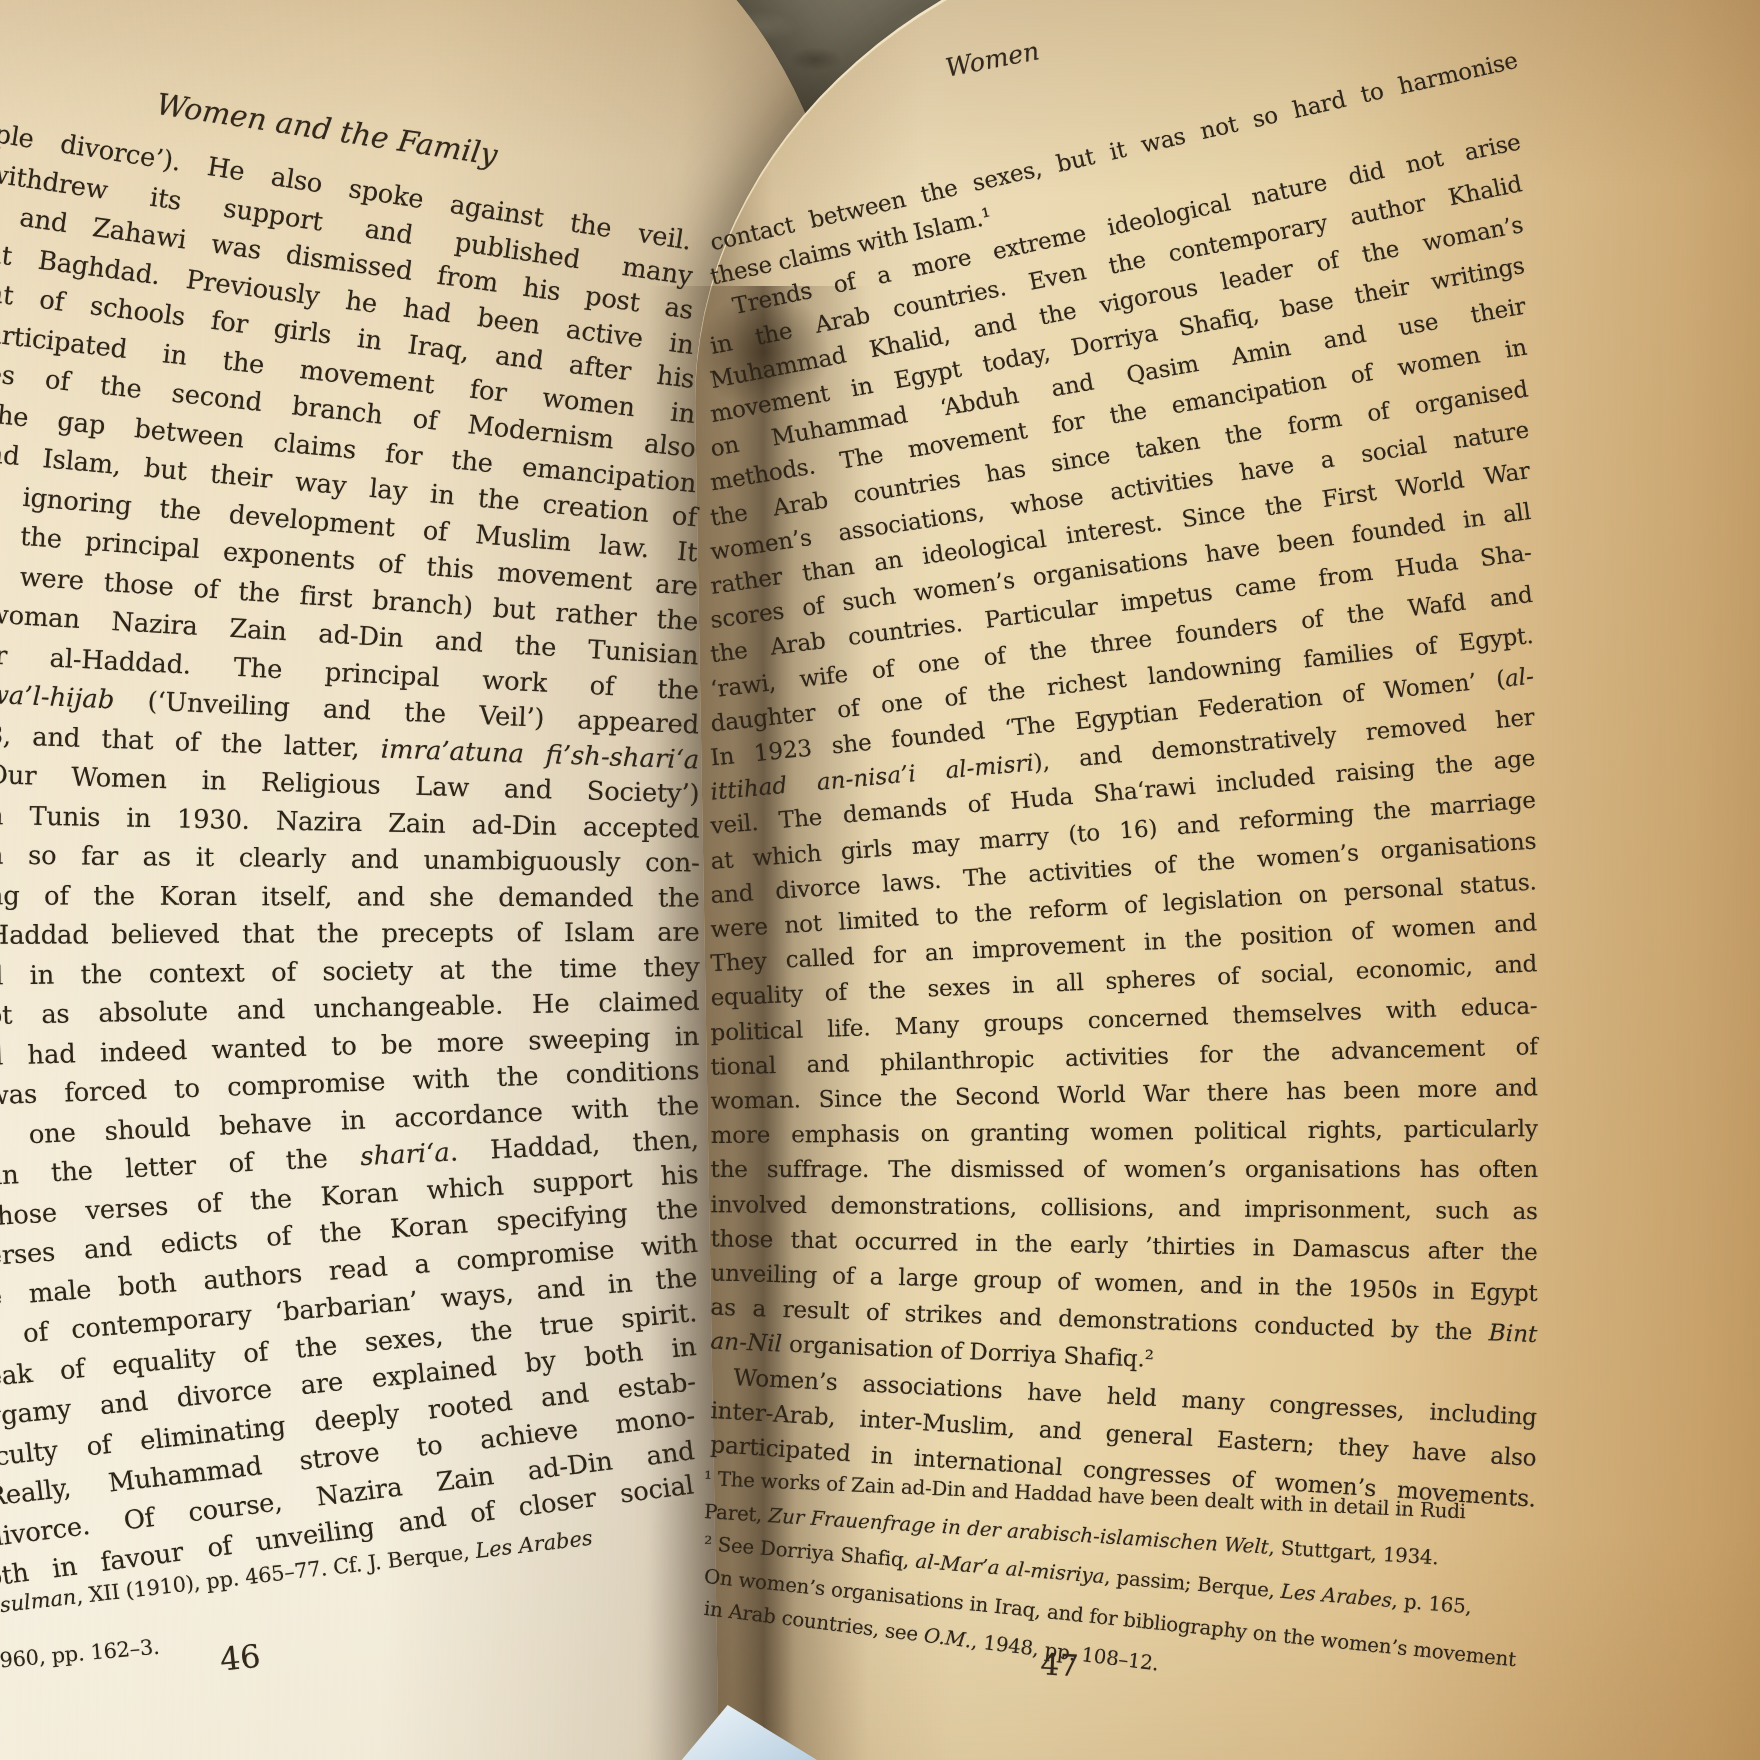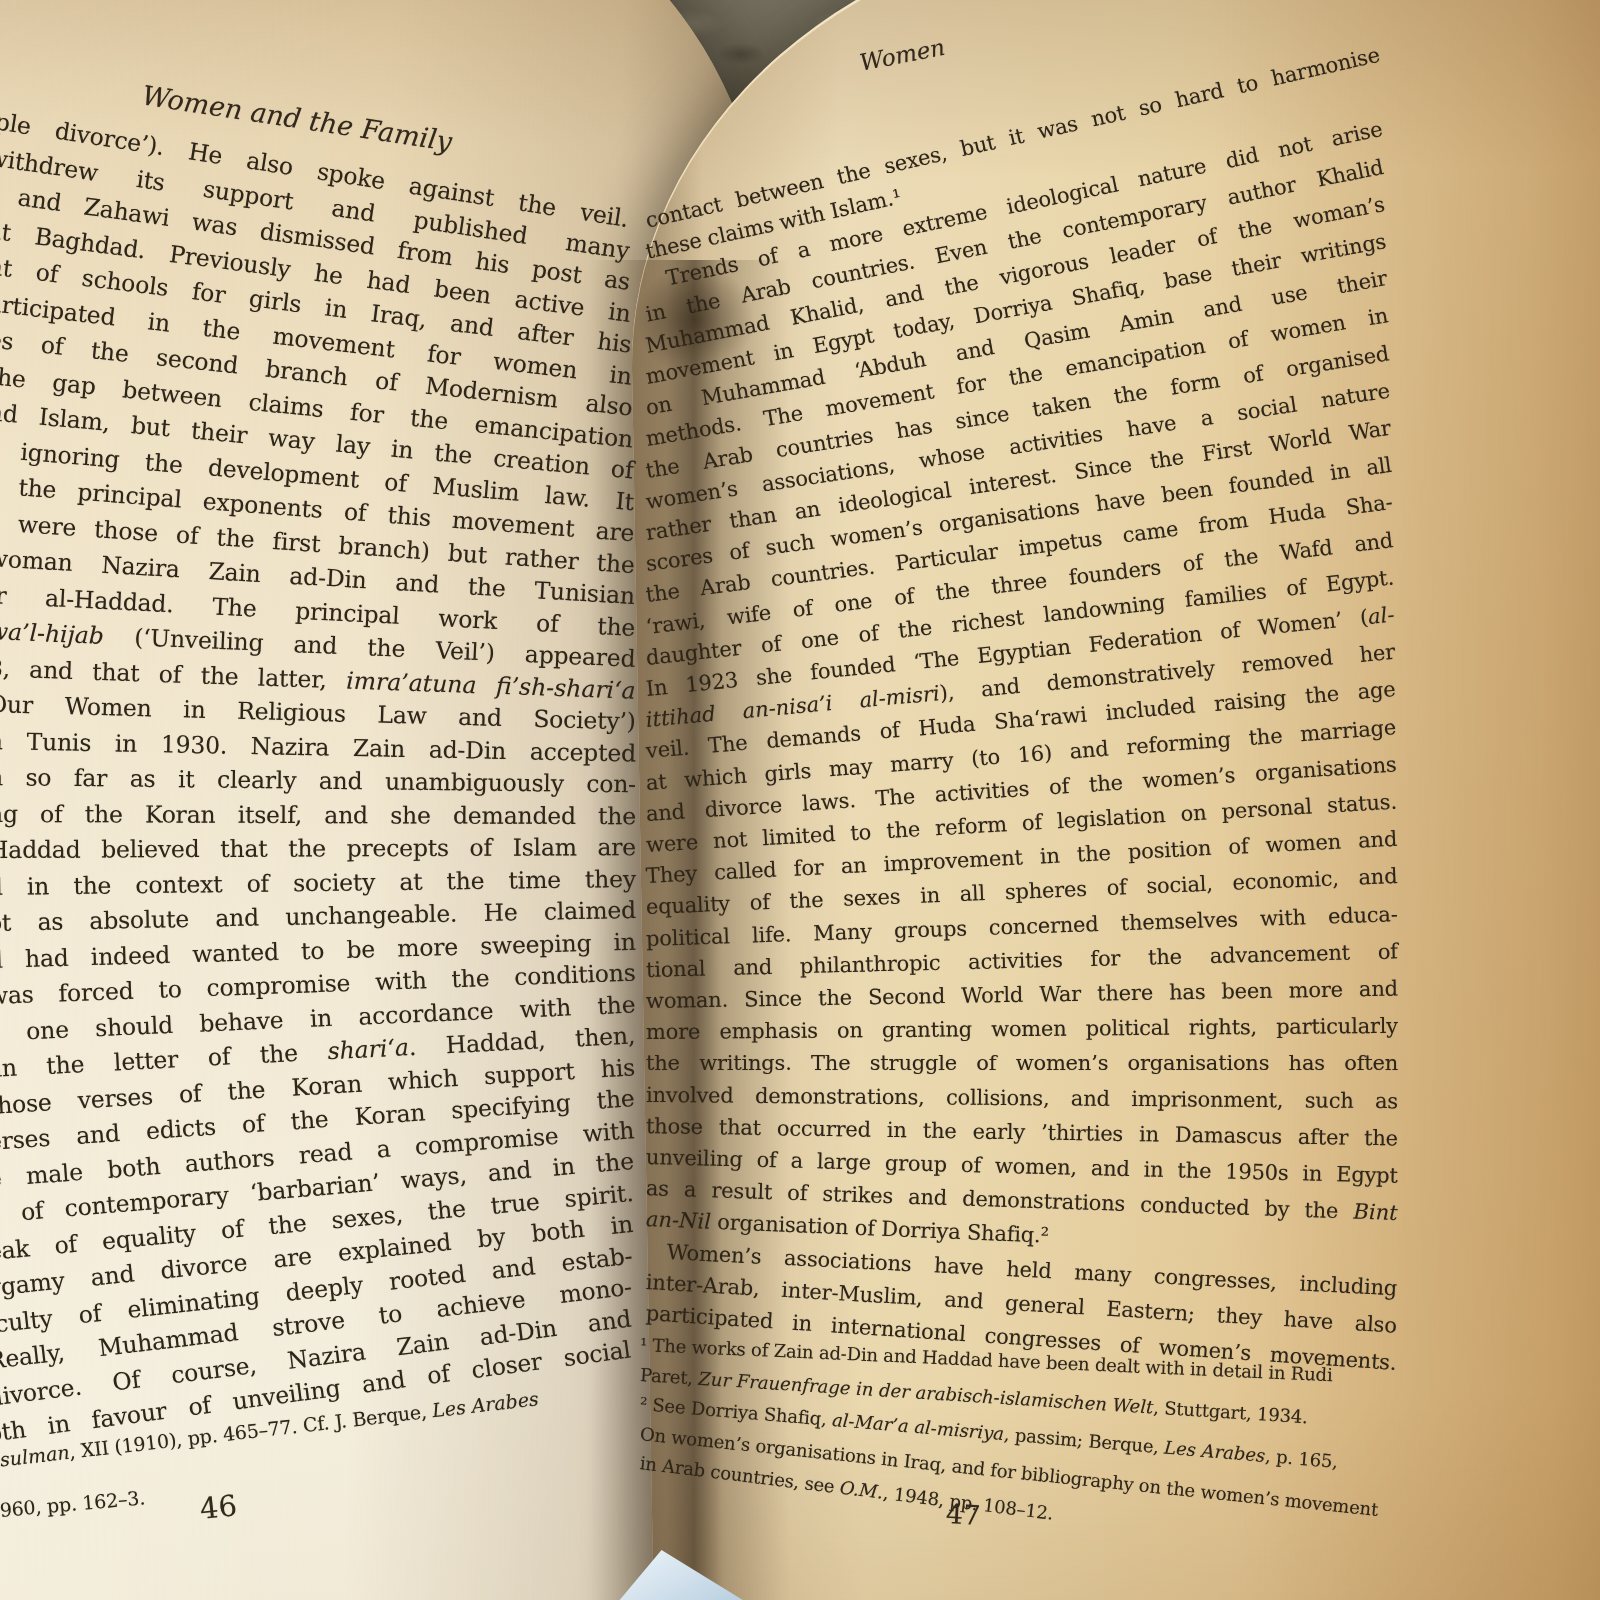--- a/index.html
+++ b/index.html
@@ -126,21 +126,21 @@
         <div class="tline" style="left: 646px; top: 738.4px; width: 752px; font-size: 21px; transform: rotate(-4.73714deg);">veil. The demands of Huda Sha‘rawi included raising the age</div>
         <div class="tline" style="left: 646px; top: 769.6px; width: 752px; font-size: 21px; transform: rotate(-4.26286deg);">at which girls may marry (to 16) and reforming the marriage</div>
         <div class="tline" style="left: 646px; top: 800.8px; width: 752px; font-size: 21px; transform: rotate(-3.78857deg);">and divorce laws. The activities of the women’s organisations</div>
         <div class="tline" style="left: 646px; top: 832px; width: 752px; font-size: 21px; transform: rotate(-3.31429deg);">were not limited to the reform of legislation on personal status.</div>
         <div class="tline" style="left: 646px; top: 863.2px; width: 752px; font-size: 21px; transform: rotate(-2.84deg);">They called for an improvement in the position of women and</div>
         <div class="tline" style="left: 646px; top: 894.4px; width: 752px; font-size: 21px; transform: rotate(-2.36571deg);">equality of the sexes in all spheres of social, economic, and</div>
         <div class="tline" style="left: 646px; top: 925.6px; width: 752px; font-size: 21px; transform: rotate(-1.89143deg);">political life. Many groups concerned themselves with educa-</div>
         <div class="tline" style="left: 646px; top: 956.8px; width: 752px; font-size: 21px; transform: rotate(-1.41714deg);">tional and philanthropic activities for the advancement of</div>
         <div class="tline" style="left: 646px; top: 988px; width: 752px; font-size: 21px; transform: rotate(-0.942857deg);">woman. Since the Second World War there has been more and</div>
         <div class="tline" style="left: 646px; top: 1019.2px; width: 752px; font-size: 21px; transform: rotate(-0.468571deg);">more emphasis on granting women political rights, particularly</div>
-        <div class="tline" style="left: 646px; top: 1050.4px; width: 752px; font-size: 21px; transform: rotate(0.00571429deg);">the writings. The struggle of women’s organisations has often</div>
+        <div class="tline" style="left: 646px; top: 1050.4px; width: 752px; font-size: 21px; transform: rotate(0.00571429deg);">the suffrage. The dismissed of women’s organisations has often</div>
         <div class="tline" style="left: 646px; top: 1081.6px; width: 752px; font-size: 21px; transform: rotate(0.48deg);">involved demonstrations, collisions, and imprisonment, such as</div>
         <div class="tline" style="left: 646px; top: 1112.8px; width: 752px; font-size: 21px; transform: rotate(0.954286deg);">those that occurred in the early ’thirties in Damascus after the</div>
         <div class="tline" style="left: 646px; top: 1144px; width: 752px; font-size: 21px; transform: rotate(1.42857deg);">unveiling of a large group of women, and in the 1950s in Egypt</div>
         <div class="tline" style="left: 646px; top: 1175.2px; width: 752px; font-size: 21px; transform: rotate(1.90286deg);">as a result of strikes and demonstrations conducted by the <i>Bint</i></div>
         <div class="tline nj" style="left: 646px; top: 1206.4px; width: 752px; font-size: 21px; transform: rotate(2.37714deg);"><i>an-Nil</i> organisation of Dorriya Shafiq.²</div>
         <div class="tline" style="left: 646px; top: 1237.6px; width: 752px; font-size: 21px; transform: rotate(2.85143deg);"> Women’s associations have held many congresses, including</div>
         <div class="tline" style="left: 646px; top: 1268.8px; width: 752px; font-size: 21px; transform: rotate(3.32571deg);">inter-Arab, inter-Muslim, and general Eastern; they have also</div>
         <div class="tline" style="left: 646px; top: 1300px; width: 752px; font-size: 21px; transform: rotate(3.8deg);">participated in international congresses of women’s movements.</div>
       </div>
     <div id="right-fn">

